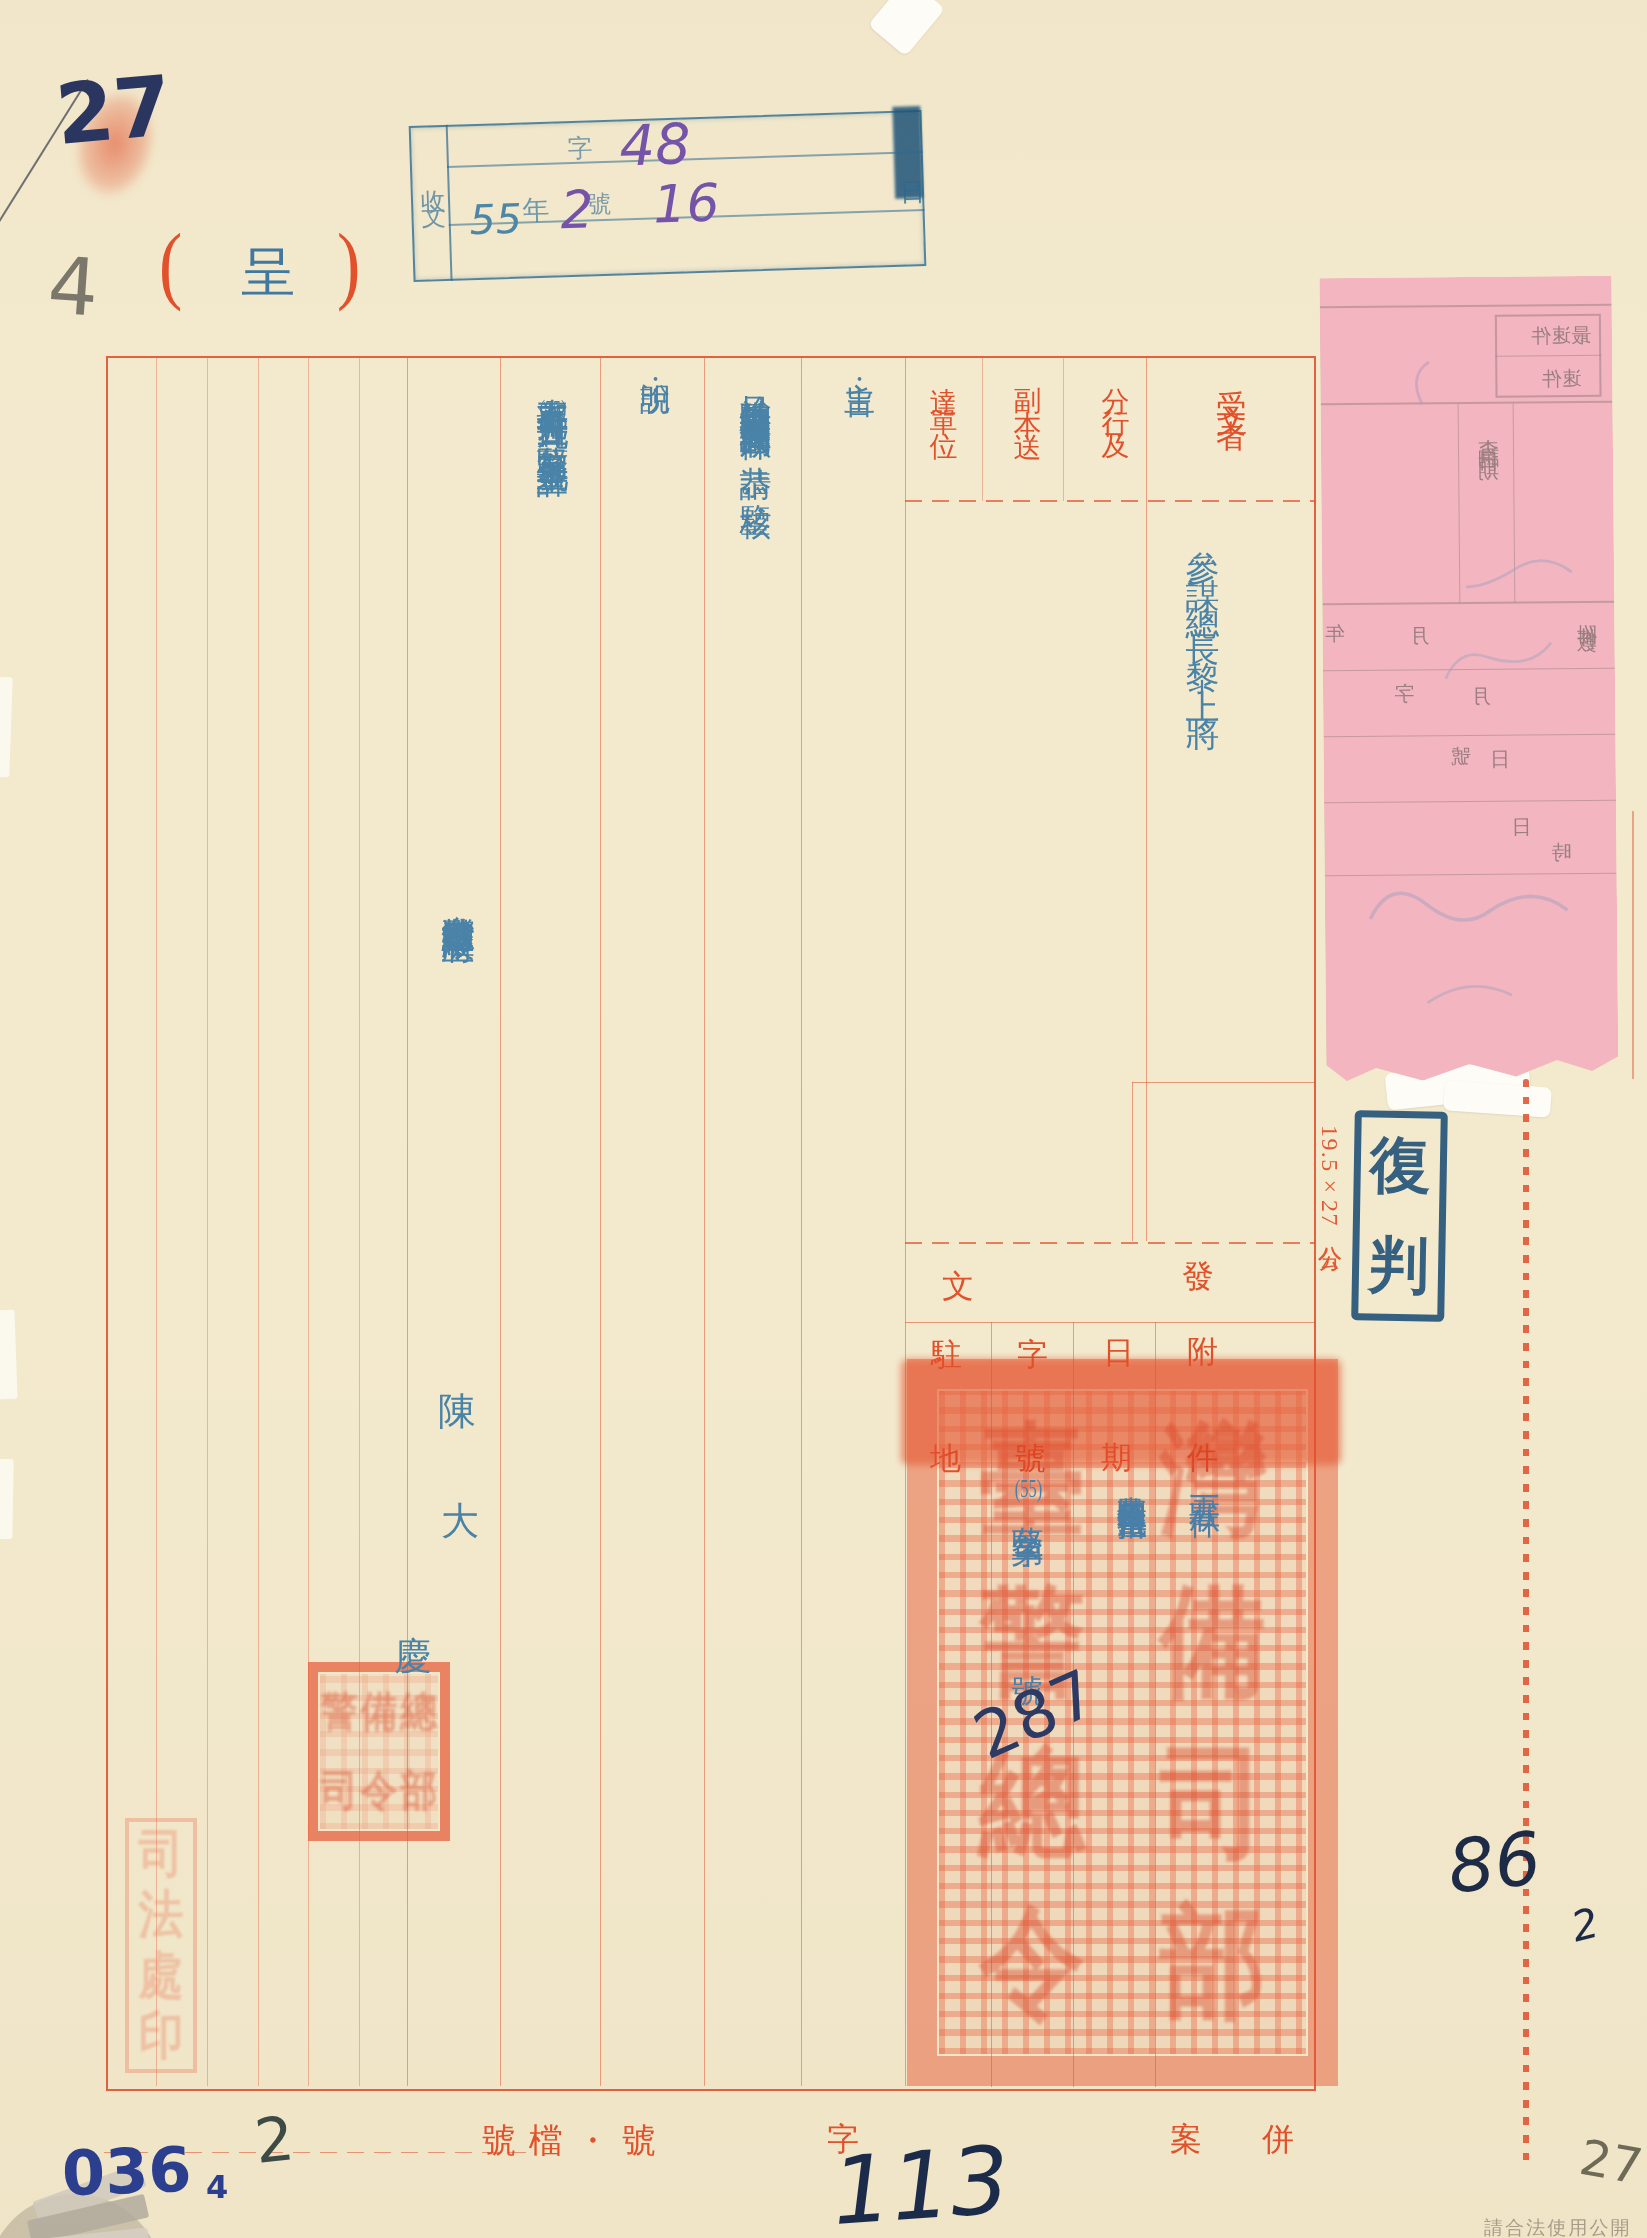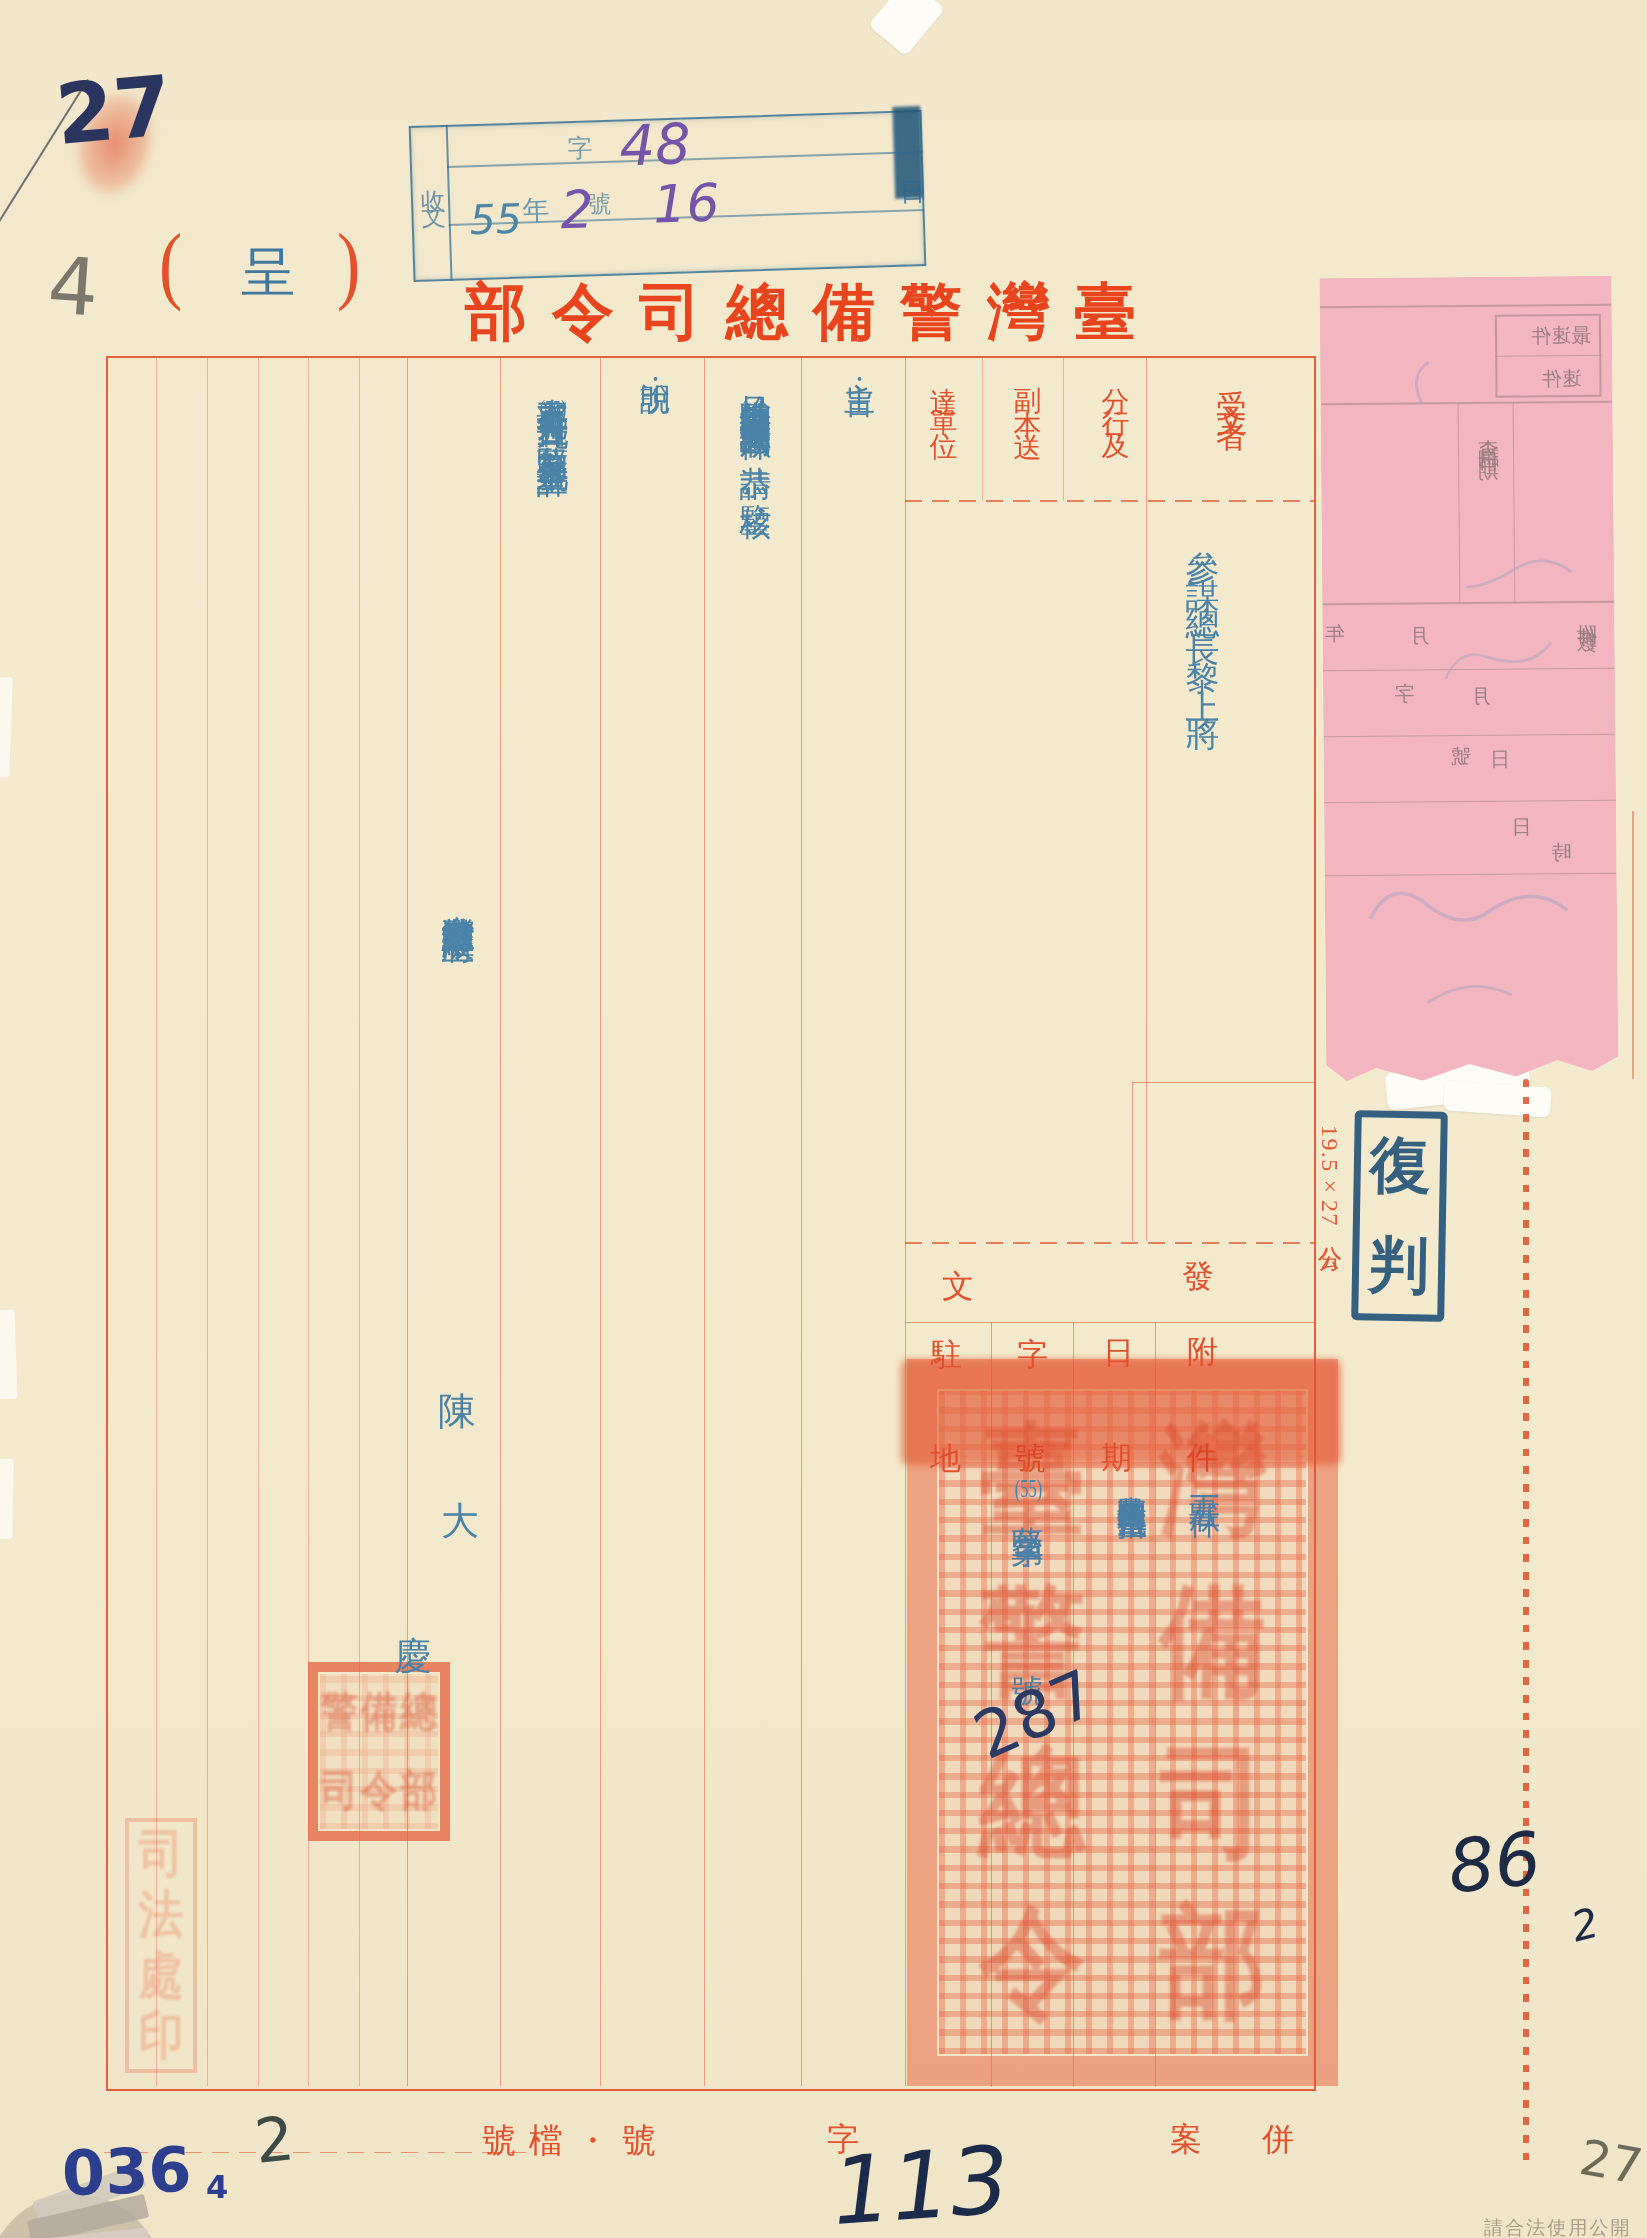--- a/index.html
+++ b/index.html
@@ -63,21 +63,20 @@
     <div class="abs" style="left:158px;top:11.3px;font-size:25px;opacity:.6;">字</div>
     <div class="abs" style="left:176px;top:68px;font-size:24px;opacity:.6;">號</div>
     <div class="abs" style="left:489px;top:65px;font-size:25px;opacity:.8;">日</div>
     <div class="abs hw" style="left:210px;top:-5.6px;font-size:56px;font-style:italic;color:#7553a8;">48</div>
     <div class="abs hw" style="left:149px;top:59px;font-size:52px;font-style:italic;color:#7553a8;">2</div>
     <div class="abs hw" style="left:242px;top:56px;font-size:52px;font-style:italic;color:#7553a8;">16</div>
     <div class="abs hw" style="left:58px;top:72px;font-size:41px;font-style:italic;color:#4e87a6;">55</div>
     <div class="abs" style="left:111px;top:70px;font-size:27px;color:#4e87a6;opacity:.8;">年</div>
   </div>
 
-  <div class="abs" style="left:465px;top:270px;font-size:62px;font-weight:700;color:#e8451f;letter-spacing:25px;white-space:nowrap;">部令司總備警灣臺</div>
 
   <div class="tborder"></div>
 
   <div class="vl lite" style="left:156px;top:358px;height:1728px;"></div>
   <div class="vl lite" style="left:207px;top:358px;height:1728px;"></div>
   <div class="vl lite" style="left:258px;top:358px;height:1728px;"></div>
   <div class="vl lite" style="left:308px;top:358px;height:1728px;"></div>
   <div class="vl lite" style="left:359px;top:358px;height:1728px;"></div>
   <div class="vl" style="left:407px;top:358px;height:1728px;"></div>
   <div class="vl" style="left:500px;top:358px;height:1728px;"></div>

